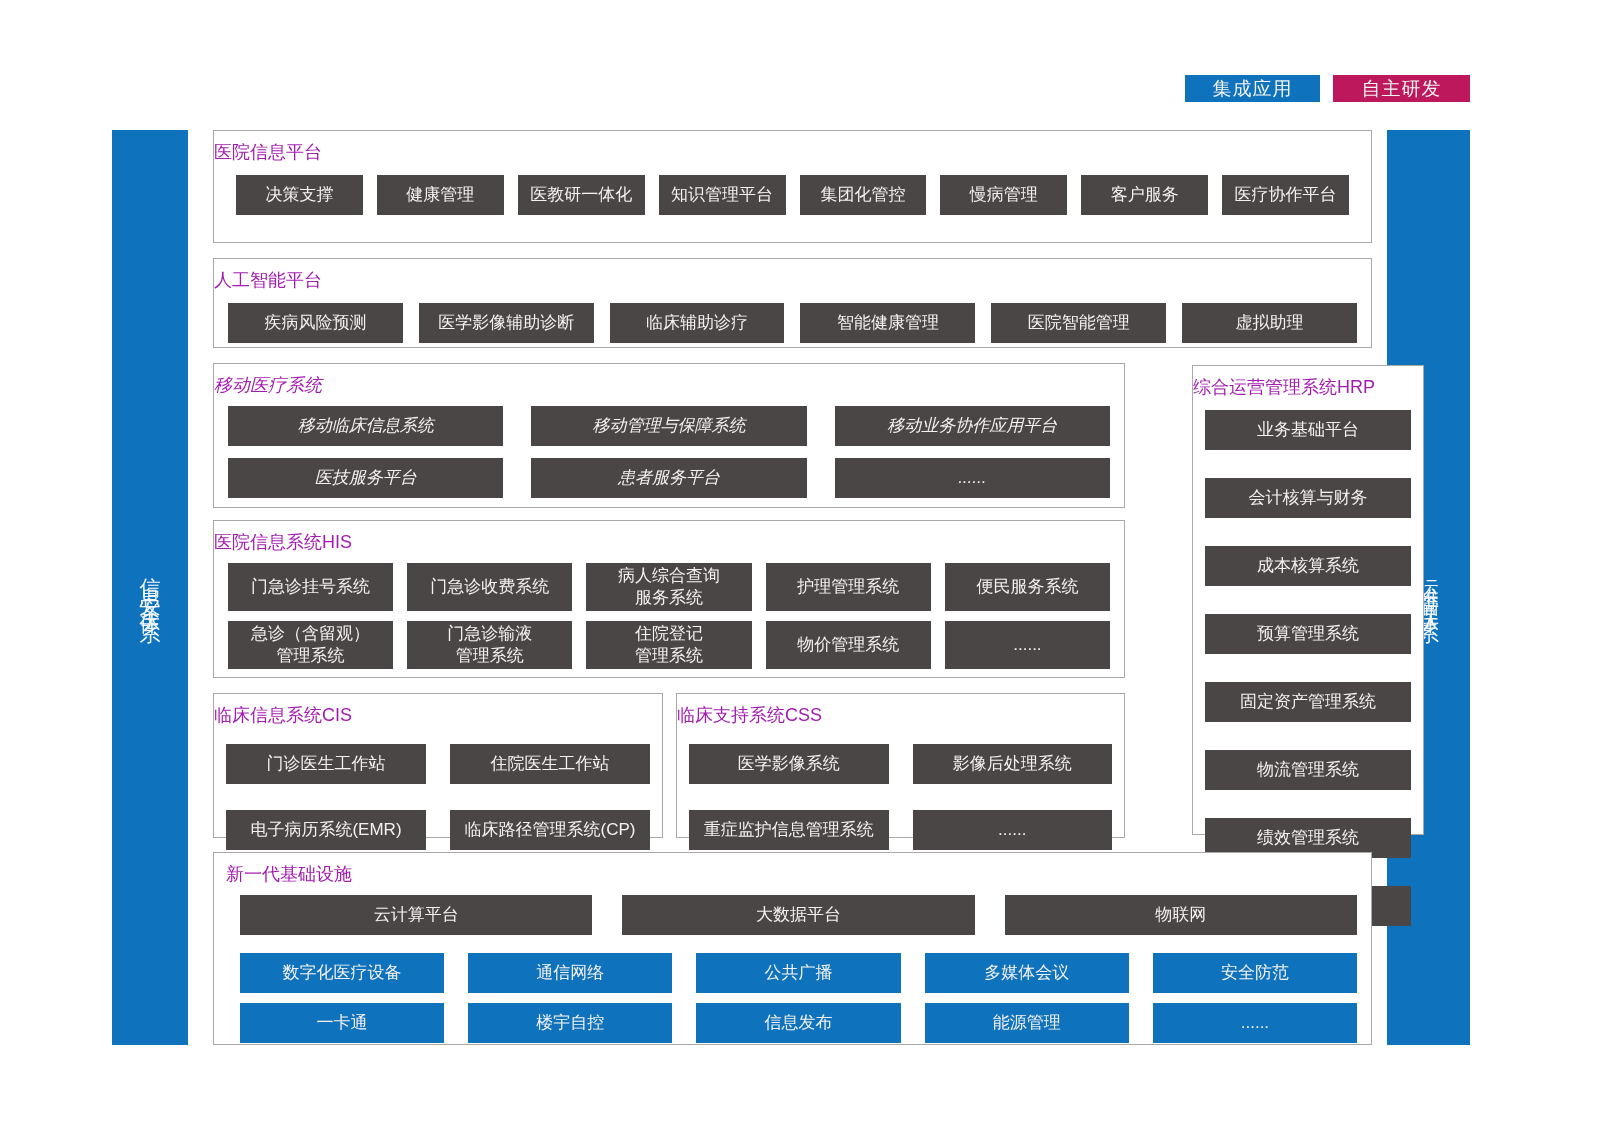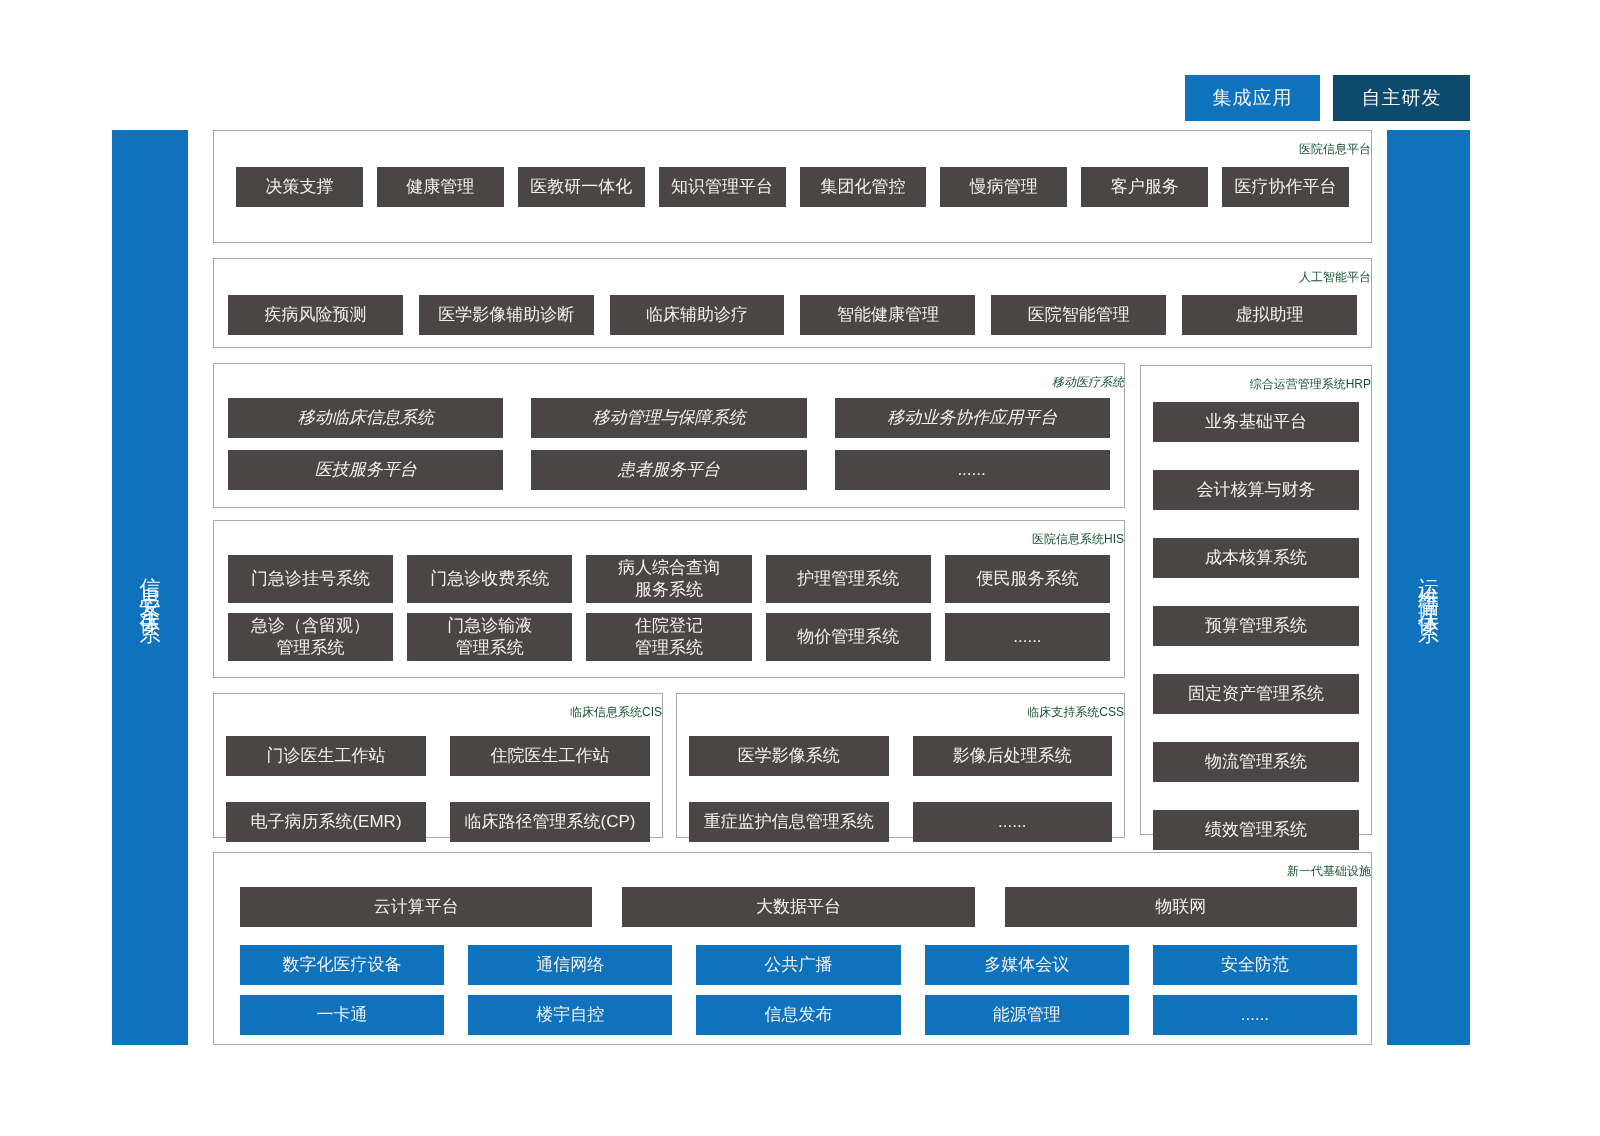--- a/index.html
+++ b/index.html
@@ -1,39 +1,39 @@
 <!DOCTYPE html>
 <html><head>
 <meta charset="utf-8">
 <style>
   html,body{margin:0;padding:0;background:#ffffff;}
   body{font-family:"Liberation Sans","DejaVu Sans",sans-serif;}
   .canvas{position:relative;width:1600px;height:1136px;background:#ffffff;overflow:hidden;}
 
   
-  .legend-item{position:absolute;top:75px;height:46px;display:flex;align-items:center;justify-content:center;
+  .legend-item{position:absolute;top:75px;height:27px;display:flex;align-items:center;justify-content:center;
     color:#f5f3f2;font-size:19px;letter-spacing:1px;}
   .legend-blue{left:1185px;width:135px;background:#0e72bc;}
-  .legend-dark{left:1333px;width:137px;background:#0c4a6e;}
+  .legend-dark{left:1333px;width:137px;background:#be185d;}
 
   
   .vbar{position:absolute;top:130px;height:915px;background:#0e72bc;color:#f2f6fa;
     display:flex;align-items:center;justify-content:center;
     writing-mode:vertical-lr;text-orientation:upright;font-size:21px;letter-spacing:9px;}
   .vbar-left{left:112px;width:76px;}
   .vbar-right{left:1387px;width:83px;}
 
   
   .sec{position:absolute;background:#ffffff;border:1px solid #a9a9a9;box-sizing:border-box;}
-  .sec-title{text-align:right;color:#14532d;font-size:12px;padding:11px 0 9px;line-height:1.2;}
+  .sec-title{text-align:left;color:#a21caf;font-size:18px;padding:11px 0 9px;line-height:1.2;}
 
   .sec-platform{left:213px;top:130px;width:1159px;height:113px;}
   .sec-ai{left:213px;top:258px;width:1159px;height:90px;}
   .sec-mobile{left:213px;top:363px;width:912px;height:145px;font-style:italic;}
-  .sec-hrp{left:1140px;top:365px;width:232px;height:470px;}
+  .sec-hrp{left:1192px;top:365px;width:232px;height:470px;}
   .sec-his{left:213px;top:520px;width:912px;height:158px;}
   .sec-cis{left:213px;top:693px;width:450px;height:145px;}
   .sec-css{left:676px;top:693px;width:449px;height:145px;}
   .sec-infra{left:213px;top:852px;width:1159px;height:193px;padding-left:12px;}
 
   
   .row{display:flex;align-items:stretch;}
   .box{flex:1;display:flex;align-items:center;justify-content:center;text-align:center;
     background:#4a4645;color:#f4f1f0;font-size:17px;line-height:1.3;white-space:pre-line;
     min-height:40px;box-sizing:border-box;padding:2px 4px;}

